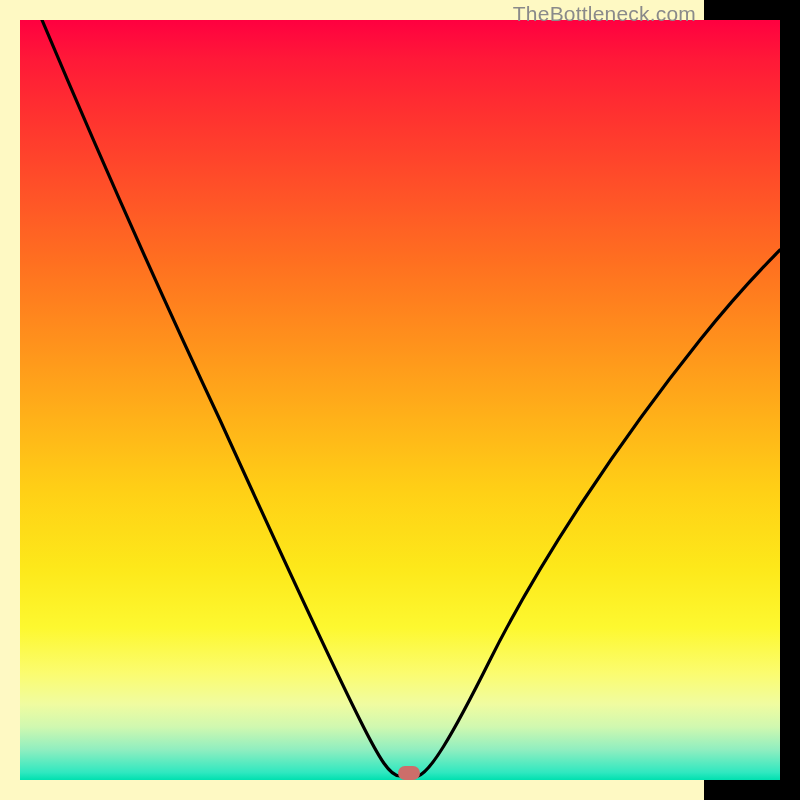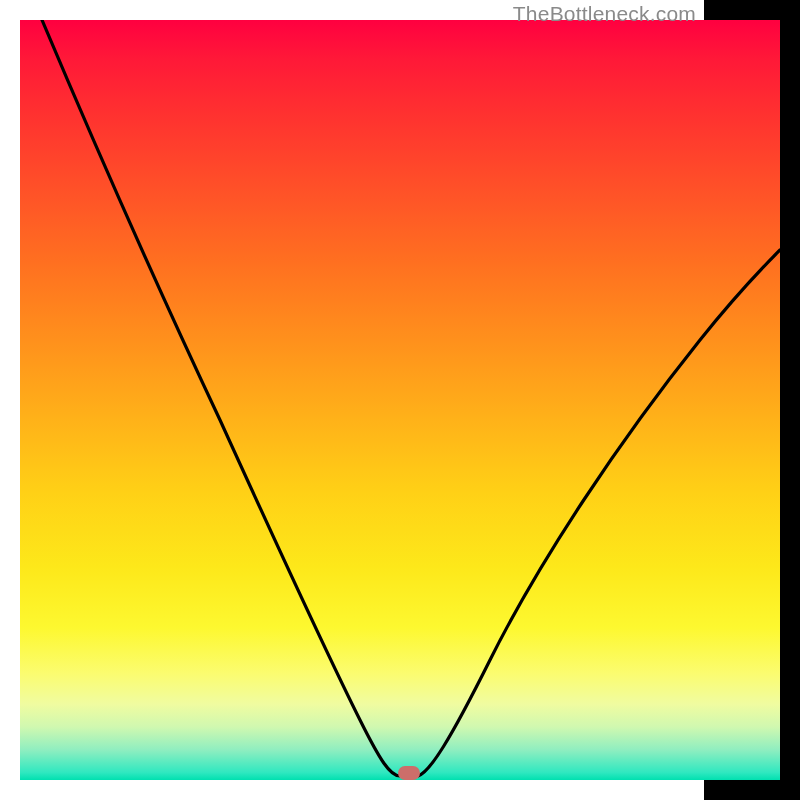--- a/index.html
+++ b/index.html
@@ -9,21 +9,21 @@
     background: #000;
     position: relative;
     overflow: hidden;
   }
   .frame {
     position: absolute;
     top: 0;
     left: 0;
     width: 704px;
     height: 800px;
-    background: #ffffff;
+    background: #fef9c3;
   }
   .plot-area {
     position: absolute;
     top: 20px;
     left: 20px;
     width: 760px;
     height: 760px;
     background: linear-gradient(to bottom,
       #ff0040 0%,
       #ff1838 5%,

